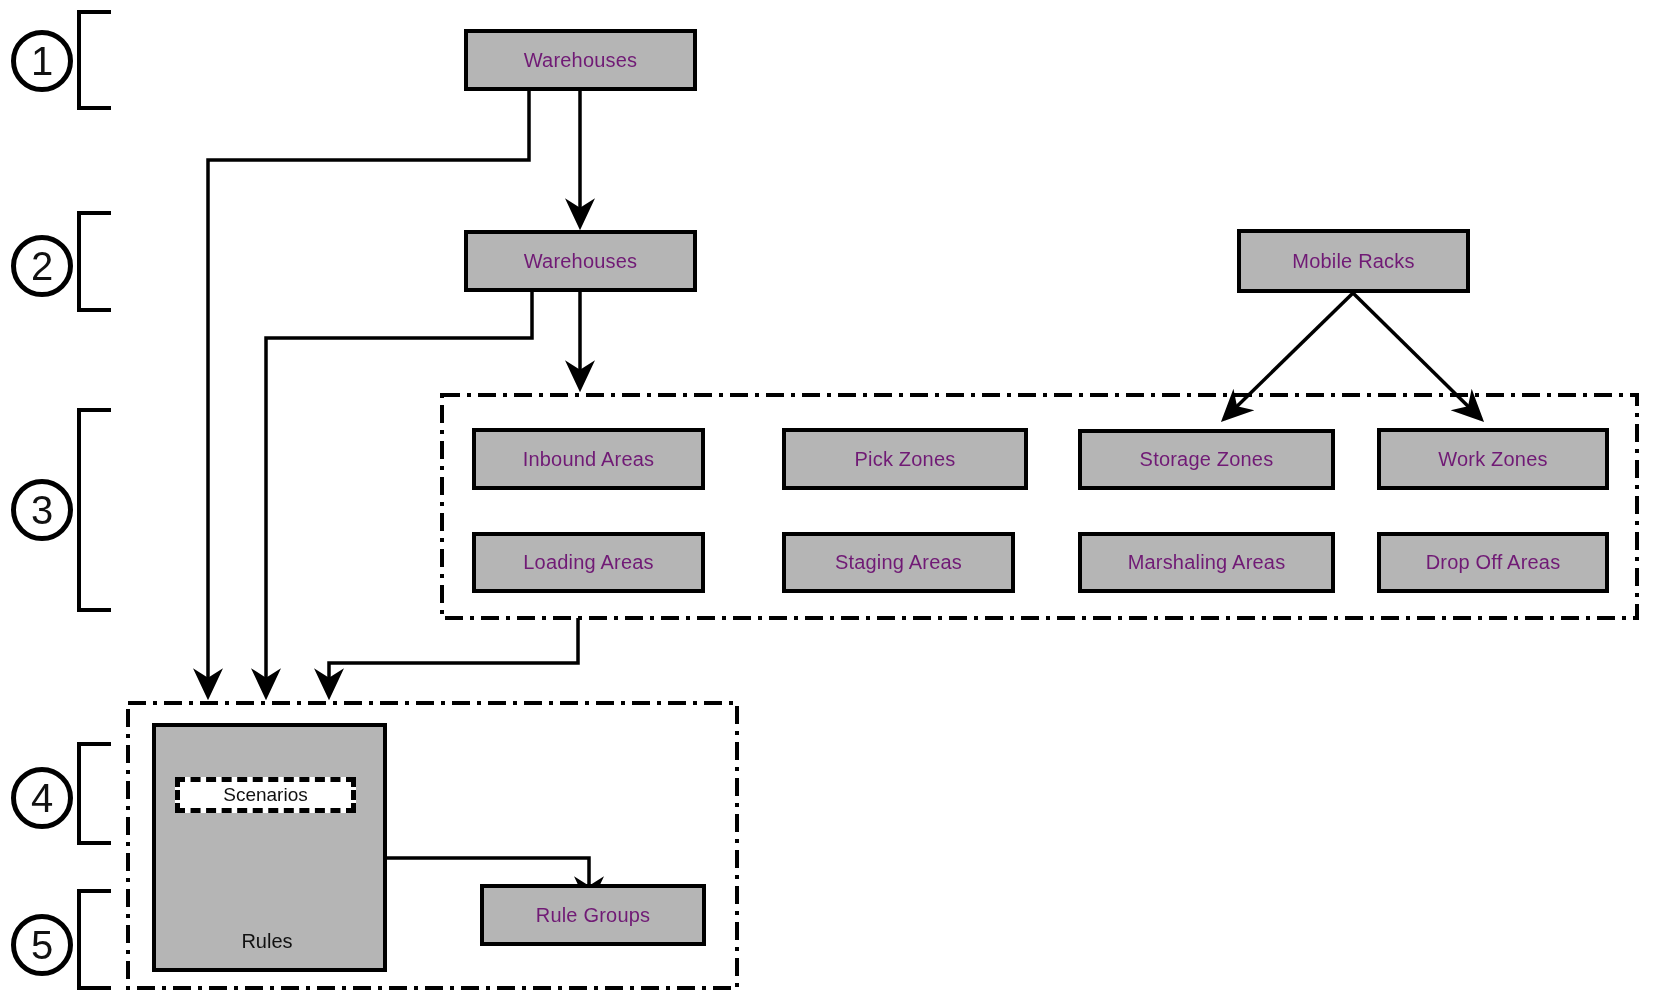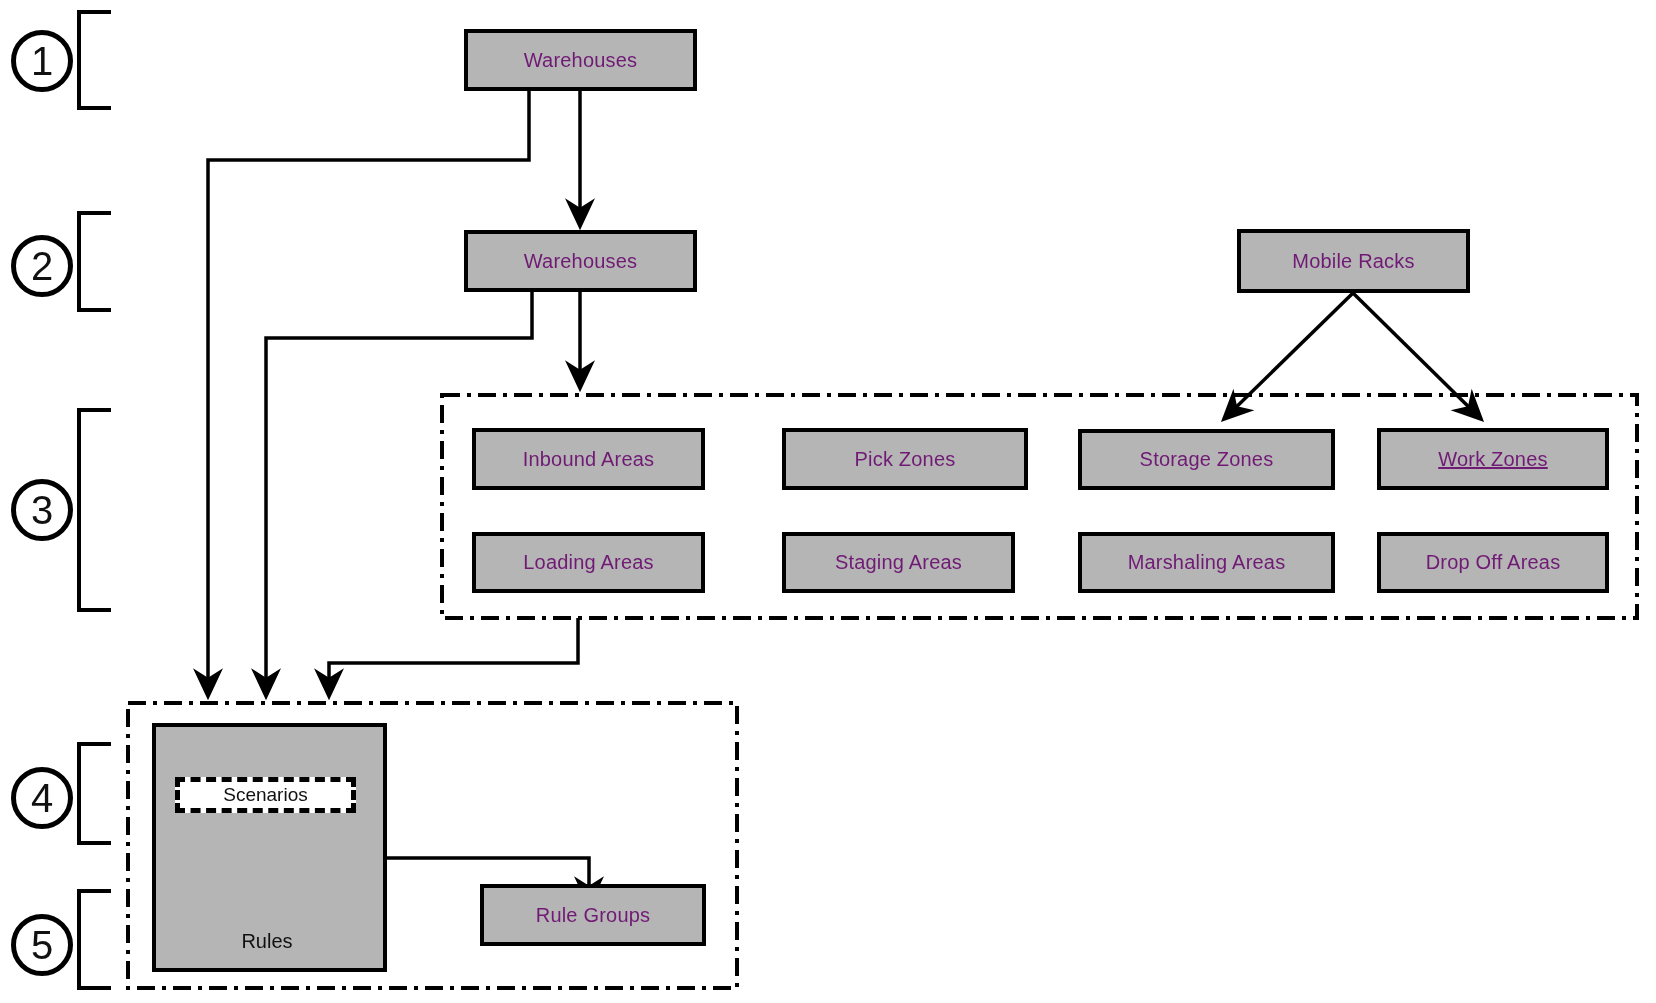--- a/index.html
+++ b/index.html
@@ -138,21 +138,21 @@
 
   <div class="node" style="left:472px; top:428px; width:233px; height:62px;">
     <span>Inbound Areas</span>
   </div>
   <div class="node" style="left:782px; top:428px; width:246px; height:62px;">
     <span>Pick Zones</span>
   </div>
   <div class="node" style="left:1078px; top:429px; width:257px; height:61px;">
     <span>Storage Zones</span>
   </div>
-  <div class="node" style="left:1377px; top:428px; width:232px; height:62px;text-decoration:underline;">
+  <div class="node" style="left:1377px; top:428px; width:232px; height:62px;">
     <span>Work Zones</span>
   </div>
 
   <div class="node" style="left:472px; top:532px; width:233px; height:61px;">
     <span>Loading Areas</span>
   </div>
   <div class="node" style="left:782px; top:532px; width:233px; height:61px;">
     <span>Staging Areas</span>
   </div>
   <div class="node" style="left:1078px; top:532px; width:257px; height:61px;">

